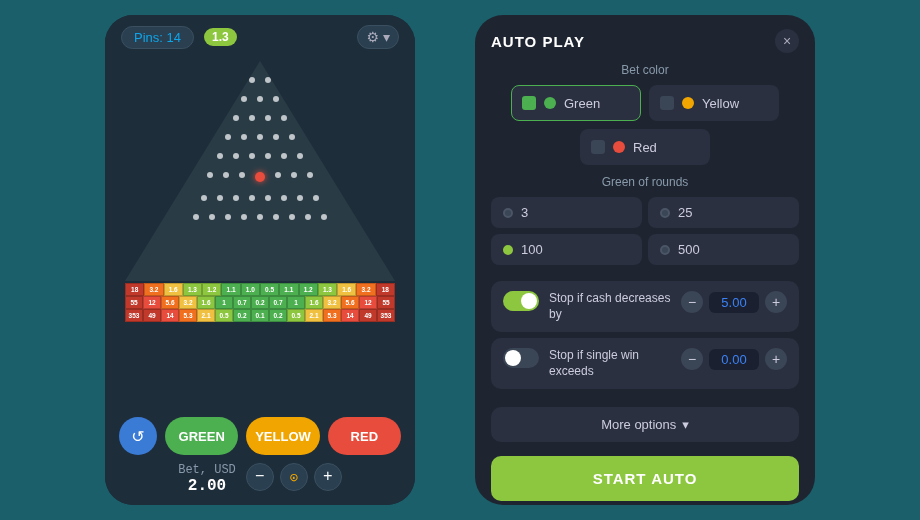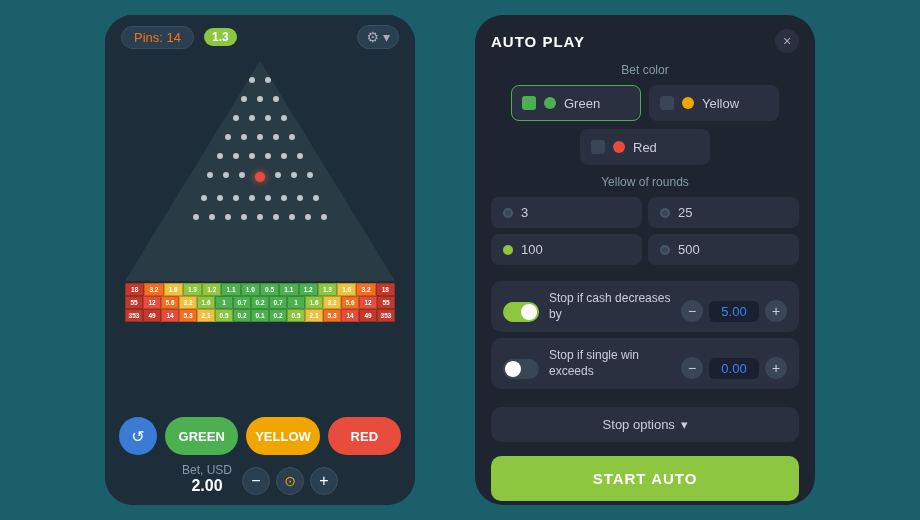--- a/index.html
+++ b/index.html
@@ -40,21 +40,21 @@
       justify-content: center;
       gap: 10px;
       padding: 10px 16px 6px;
       background: #1e2d3a;
     }
     .pins-badge {
       background: #2a3f50;
       border: 1px solid #3a5060;
       border-radius: 12px;
       padding: 3px 12px;
-      color: #f97316;
+      color: #0ea5e9;
       font-size: 13px;
     }
     .multiplier-badge {
       background: #8dc63f;
       border-radius: 10px;
       padding: 2px 8px;
       color: #fff;
       font-size: 12px;
       font-weight: bold;
     }
@@ -177,23 +177,24 @@
       font-size: 13px;
       color: #fff;
       cursor: pointer;
     }
     .btn-green { background: #4caf50; }
     .btn-yellow { background: #f0a500; }
     .btn-red { background: #e74c3c; }
 
     .bet-row {
       display: flex;
-      align-items: flex-end;
+      align-items: flex-start;
       justify-content: center;
       gap: 10px;
+      font-family: Liberation Mono, monospace;
     }
     .bet-label { color: #8899aa; font-size: 12px; text-align: center; }
     .bet-amount { color: #ffffff; font-size: 16px; font-weight: bold; text-align: center; }
     .bet-controls { display: flex; align-items: center; gap: 6px; }
     .bet-info { text-align: center; }
     .bet-stepper-btn {
       width: 28px;
       height: 28px;
       border-radius: 50%;
       background: #2a3f50;
@@ -344,21 +345,21 @@
     }
 
     .stop-section {
       padding: 6px 16px;
     }
     .stop-row {
       background: #2a3040;
       border-radius: 10px;
       padding: 10px 12px;
       display: flex;
-      align-items: flex-end;
+      align-items: flex-start;
       gap: 10px;
       margin-bottom: 6px;
     }
     .toggle {
       width: 36px;
       height: 20px;
       border-radius: 10px;
       position: relative;
       cursor: pointer;
       flex-shrink: 0;
@@ -633,21 +634,21 @@
         </div>
         <div class="color-option">
           <div class="color-checkbox"></div>
           <div class="color-option-dot" style="background:#e74c3c"></div>
           <span class="color-option-label">Red</span>
         </div>
       </div>
     </div>
 
     <div class="rounds-section">
-      <div class="section-label">Yellow of rounds</div>
+      <div class="section-label">Green of rounds</div>
       <div class="rounds-grid">
         <div class="round-option">
           <div class="round-dot"></div>
           <span class="round-label">3</span>
         </div>
         <div class="round-option">
           <div class="round-dot"></div>
           <span class="round-label">25</span>
         </div>
         <div class="round-option">
@@ -680,20 +681,20 @@
         <div class="stop-text">Stop if single win exceeds</div>
         <div class="stop-value-controls">
           <div class="stop-minus">−</div>
           <div class="stop-value">0.00</div>
           <div class="stop-plus">+</div>
         </div>
       </div>
     </div>
 
     <div class="more-options-btn">
-      <span>Stop options</span>
+      <span>More options</span>
       <span>▾</span>
     </div>
 
     <div class="start-auto-btn">START AUTO</div>
   </div>
 
 </div>
 
 </body></html>

